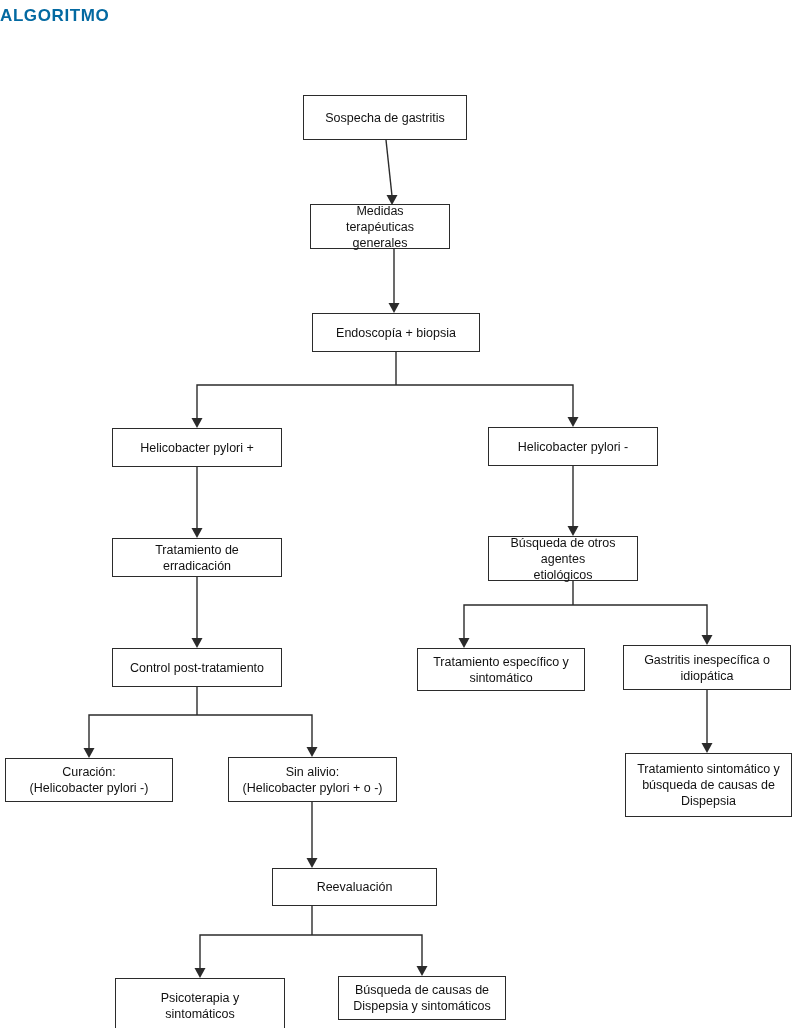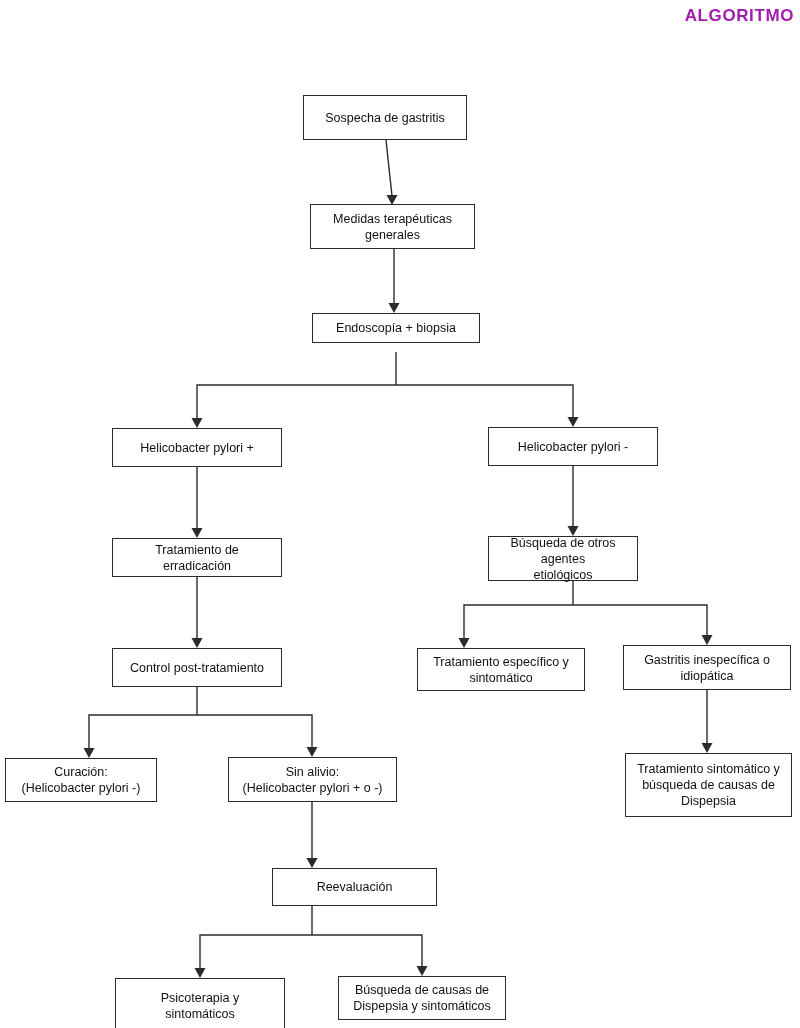--- a/index.html
+++ b/index.html
@@ -16,25 +16,25 @@
     width: 800px;
     height: 1028px;
     background: var(--background);
     overflow: hidden;
   }
   .diagram-title {
     position: absolute;
     top: 6px;
     left: 0;
     width: 794px;
-    text-align: right;
+    text-align: left;
     font-size: 17px;
     font-weight: bold;
     letter-spacing: 0.6px;
-    color: #a21caf;
+    color: #0369a1;
   }
   .node {
     position: absolute;
     background: #ffffff;
     border: 1.6px solid var(--box-border);
     color: var(--text);
     font-size: 12.5px;
     line-height: 1.28;
     display: flex;
     align-items: center;
@@ -113,34 +113,34 @@
     </g>
     <g>
       <line x1="312" y1="906" x2="312" y2="935"></line>
       <polyline points="200,969 200,935 422,935 422,967"></polyline>
       <polygon points="194.5,968 205.5,968 200,978"></polygon>
       <polygon points="416.5,966 427.5,966 422,976"></polygon>
     </g>
   </svg>
 
   <div class="node" style="left:303px; top:95px;  width:164px; height:45px;">Sospecha de gastritis</div>
-  <div class="node" style="left:310px; top:204px; width:165px; height:45px;">Medidas terapéuticas
+  <div class="node" style="left:310px; top:204px; width:140px; height:45px;">Medidas terapéuticas
 generales</div>
-  <div class="node" style="left:312px; top:313px; width:168px; height:30px;">Endoscopía + biopsia</div>
+  <div class="node" style="left:312px; top:313px; width:168px; height:39px;">Endoscopía + biopsia</div>
   <div class="node" style="left:112px; top:428px; width:170px; height:39px;">Helicobacter pylori +</div>
   <div class="node" style="left:112px; top:538px; width:170px; height:39px;">Tratamiento de erradicación</div>
   <div class="node" style="left:488px; top:427px; width:170px; height:39px;">Helicobacter pylori -</div>
   <div class="node" style="left:488px; top:536px; width:150px; height:45px;">Búsqueda de otros agentes
 etiológicos</div>
   <div class="node" style="left:112px; top:648px; width:170px; height:39px;">Control post-tratamiento</div>
   <div class="node" style="left:380px; top:648px; width:168px; height:43px;margin-left:37px;">Tratamiento específico y
 sintomático</div>
   <div class="node" style="left:623px; top:645px; width:168px; height:45px;">Gastritis inespecífica o
 idiopática</div>
-  <div class="node" style="left:5px;   top:758px; width:152px; height:44px;">Curación:
+  <div class="node" style="left:5px;   top:758px; width:168px; height:44px;">Curación:
 (Helicobacter pylori -)</div>
   <div class="node" style="left:228px; top:757px; width:169px; height:45px;">Sin alivio:
 (Helicobacter pylori + o -)</div>
   <div class="node" style="left:625px; top:753px; width:167px; height:64px;">Tratamiento sintomático y
 búsqueda de causas de
 Dispepsia</div>
   <div class="node" style="left:230px; top:868px; width:165px; height:38px;margin-left:42px;">Reevaluación</div>
   <div class="node" style="left:115px; top:978px; width:170px; height:56px;">Psicoterapia y sintomáticos</div>
   <div class="node" style="left:338px; top:976px; width:168px; height:44px;">Búsqueda de causas de
 Dispepsia y sintomáticos</div>

